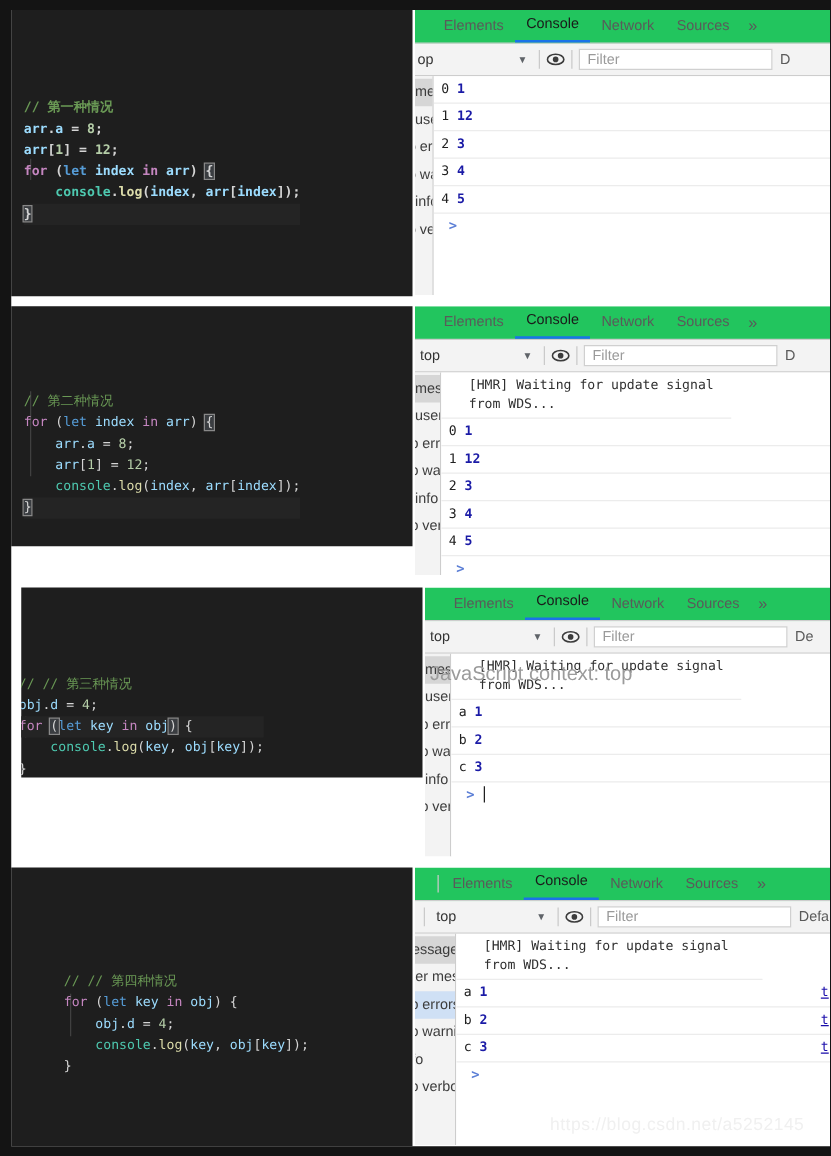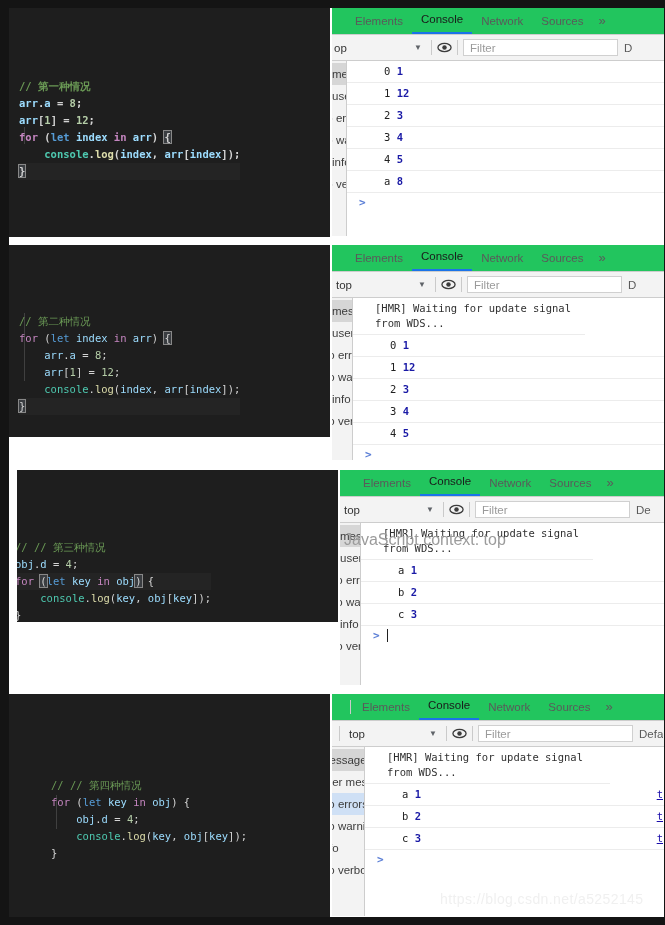--- a/index.html
+++ b/index.html
@@ -149,21 +149,21 @@
     flex: 1 1 auto;
     overflow: hidden;
     background: #fff;
     position: relative;
   }
   .msg-row {
     border-bottom: 1px solid #ececec;
     font-family: "DejaVu Sans Mono", "Liberation Mono", monospace;
     font-size: 10.5px;
     line-height: 15px;
-    padding: 3px 0 3px 37px;
+    padding: 3px 0 3px 6px;
     color: #303030;
     white-space: pre;
     position: relative;
     box-sizing: border-box;
   }
   .msg-row .val { color: #1a1aa6; font-weight: bold; }
   .msg-row .key { color: #202020; }
   .msg-row.hmr { color: #303030; padding-left: 22px; }
   .src-link {
     position: absolute; right: 2px; top: 3px;
@@ -249,21 +249,20 @@
           <div class="side-item" style="padding-left:32px; width:79px; text-indent:-14px;">No warnings</div>
           <div class="side-item" style="padding-left:32px; width:79px;">info</div>
           <div class="side-item" style="padding-left:32px; width:79px; text-indent:-14px;">No verbose</div>
         </div>
         <div class="msgs">
           <div class="msg-row"><span class="key">0</span> <span class="val">1</span></div>
           <div class="msg-row"><span class="key">1</span> <span class="val">12</span></div>
           <div class="msg-row"><span class="key">2</span> <span class="val">3</span></div>
           <div class="msg-row"><span class="key">3</span> <span class="val">4</span></div>
           <div class="msg-row"><span class="key">4</span> <span class="val">5</span></div>
-          <div class="msg-row"><span class="key">a</span> <span class="val">8</span></div>
           <div class="prompt-row">
               <span class="prompt-caret">&gt;</span>
             </div>
         </div>
       </div>
     </div>
   </div>
 
   <div class="section" style="top:245px; height:216px;">
     <div class="code-pane" style="width:321px; height:192px; margin-left:9px;">

